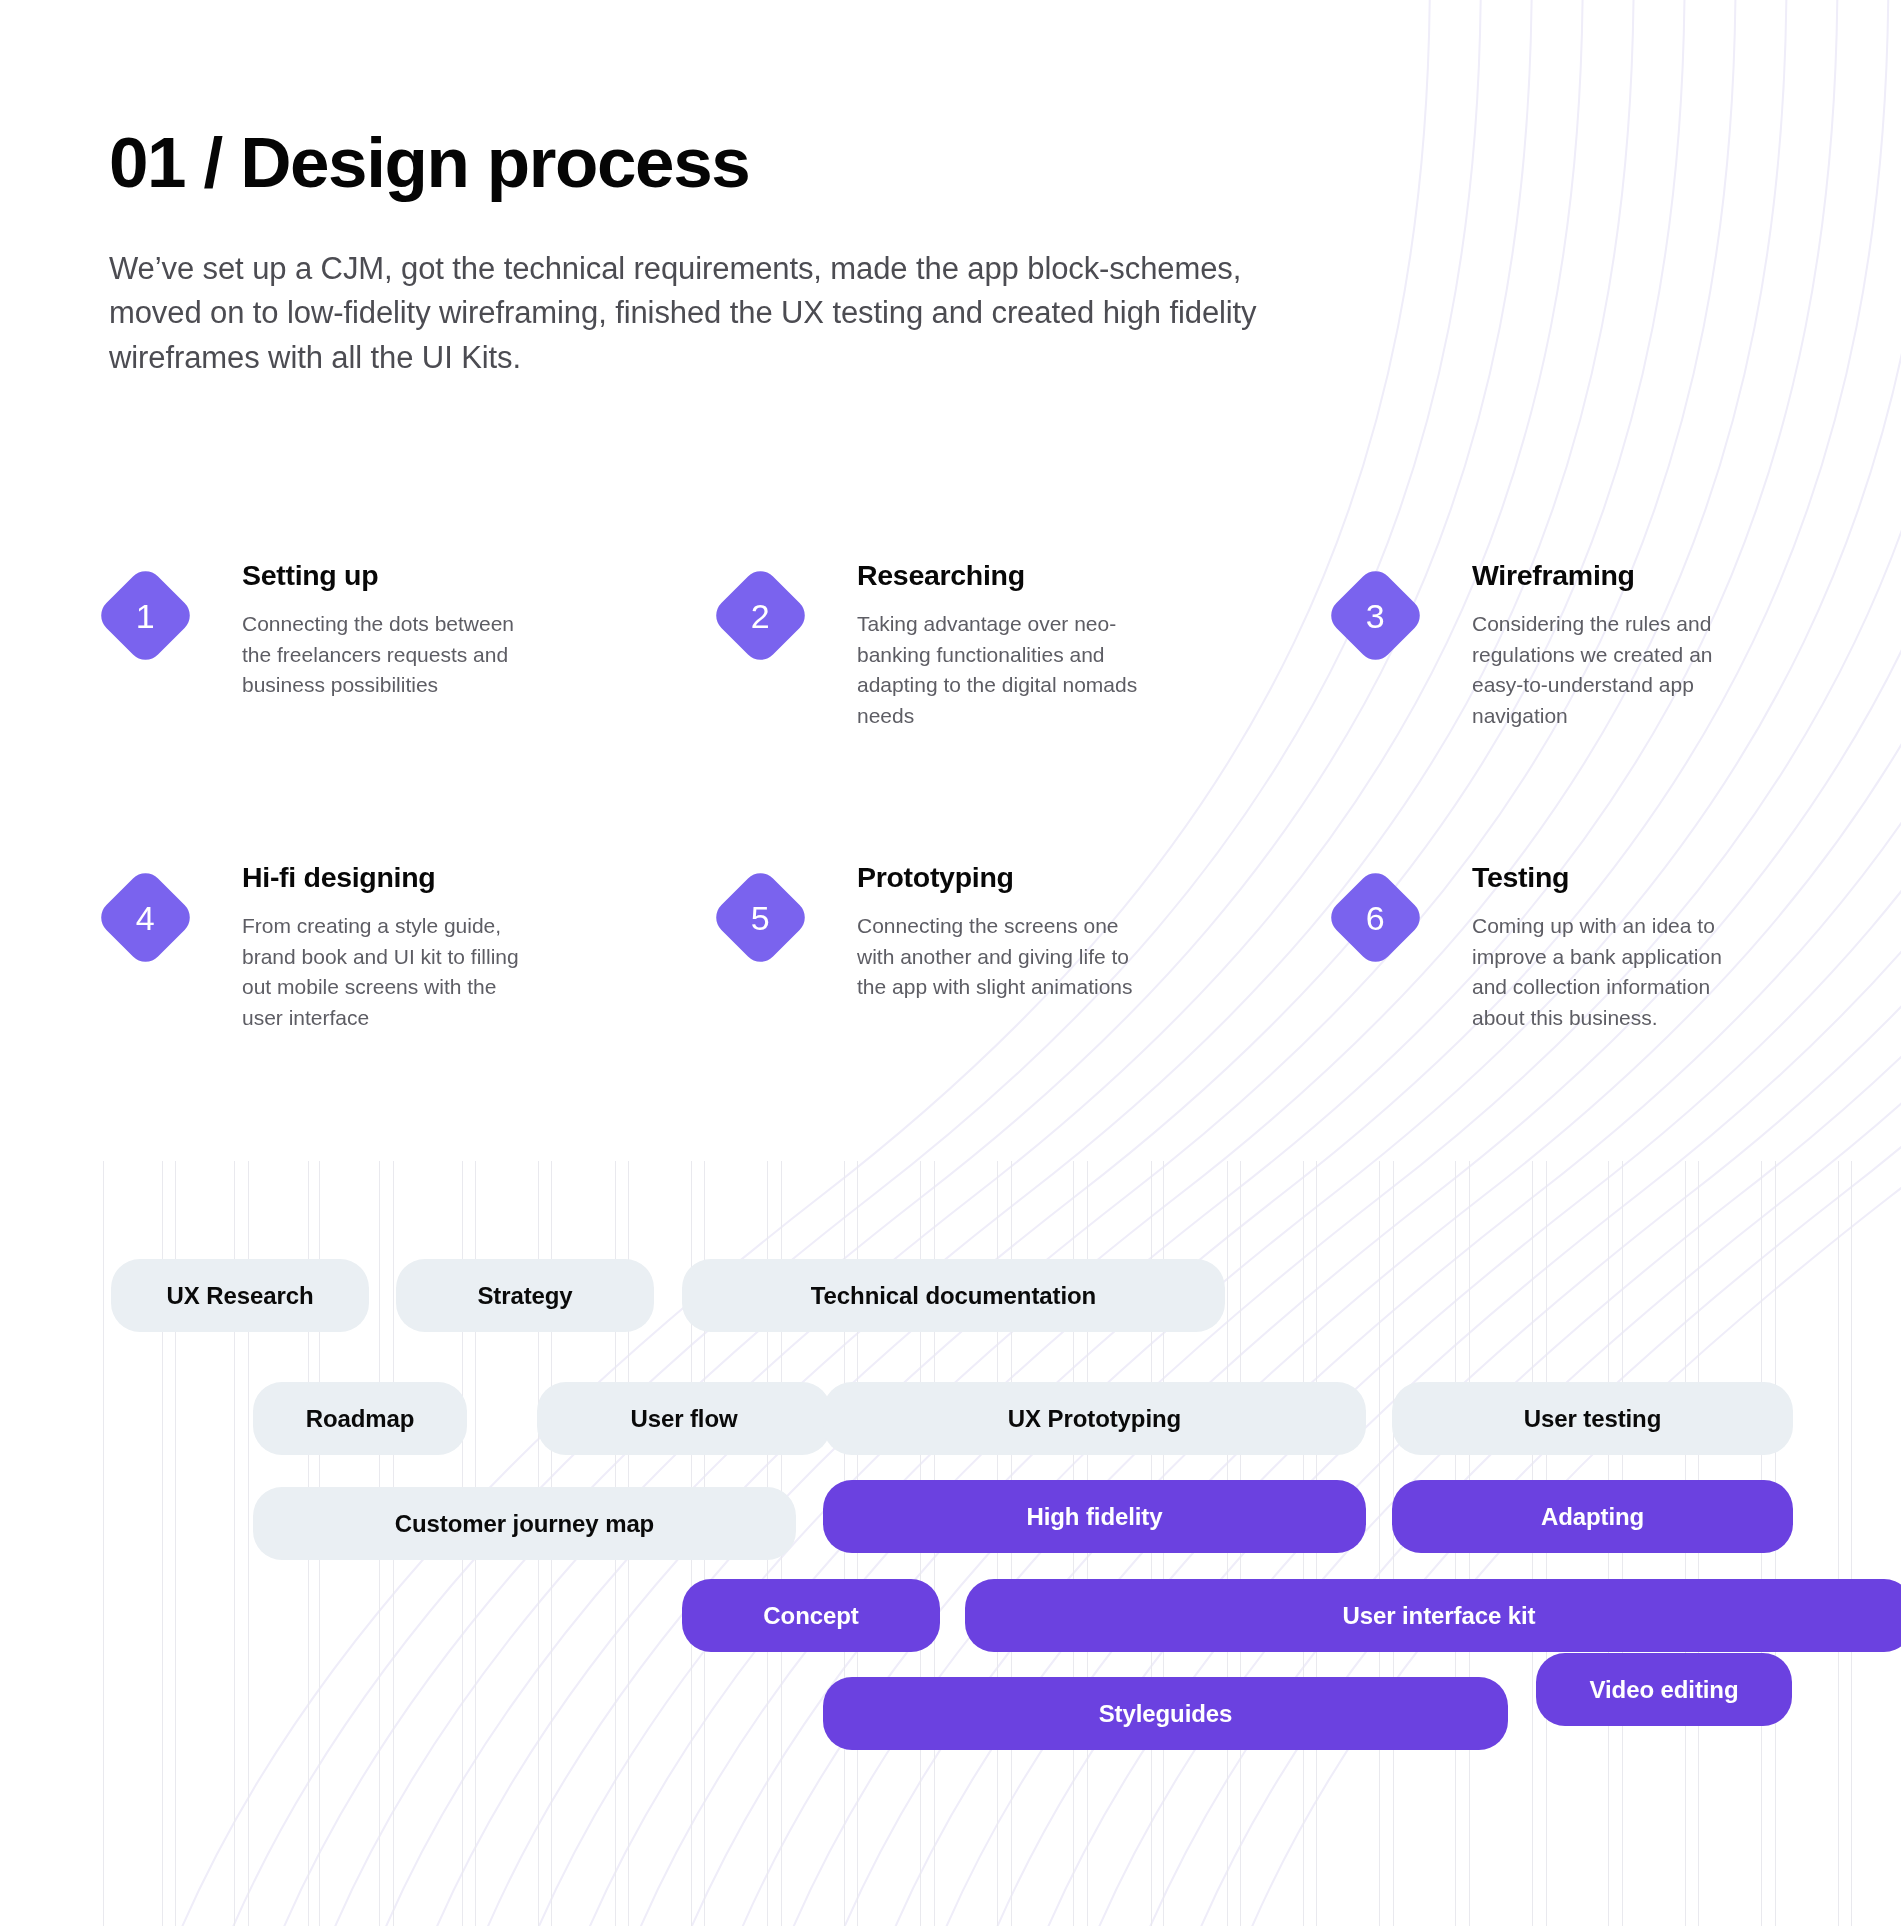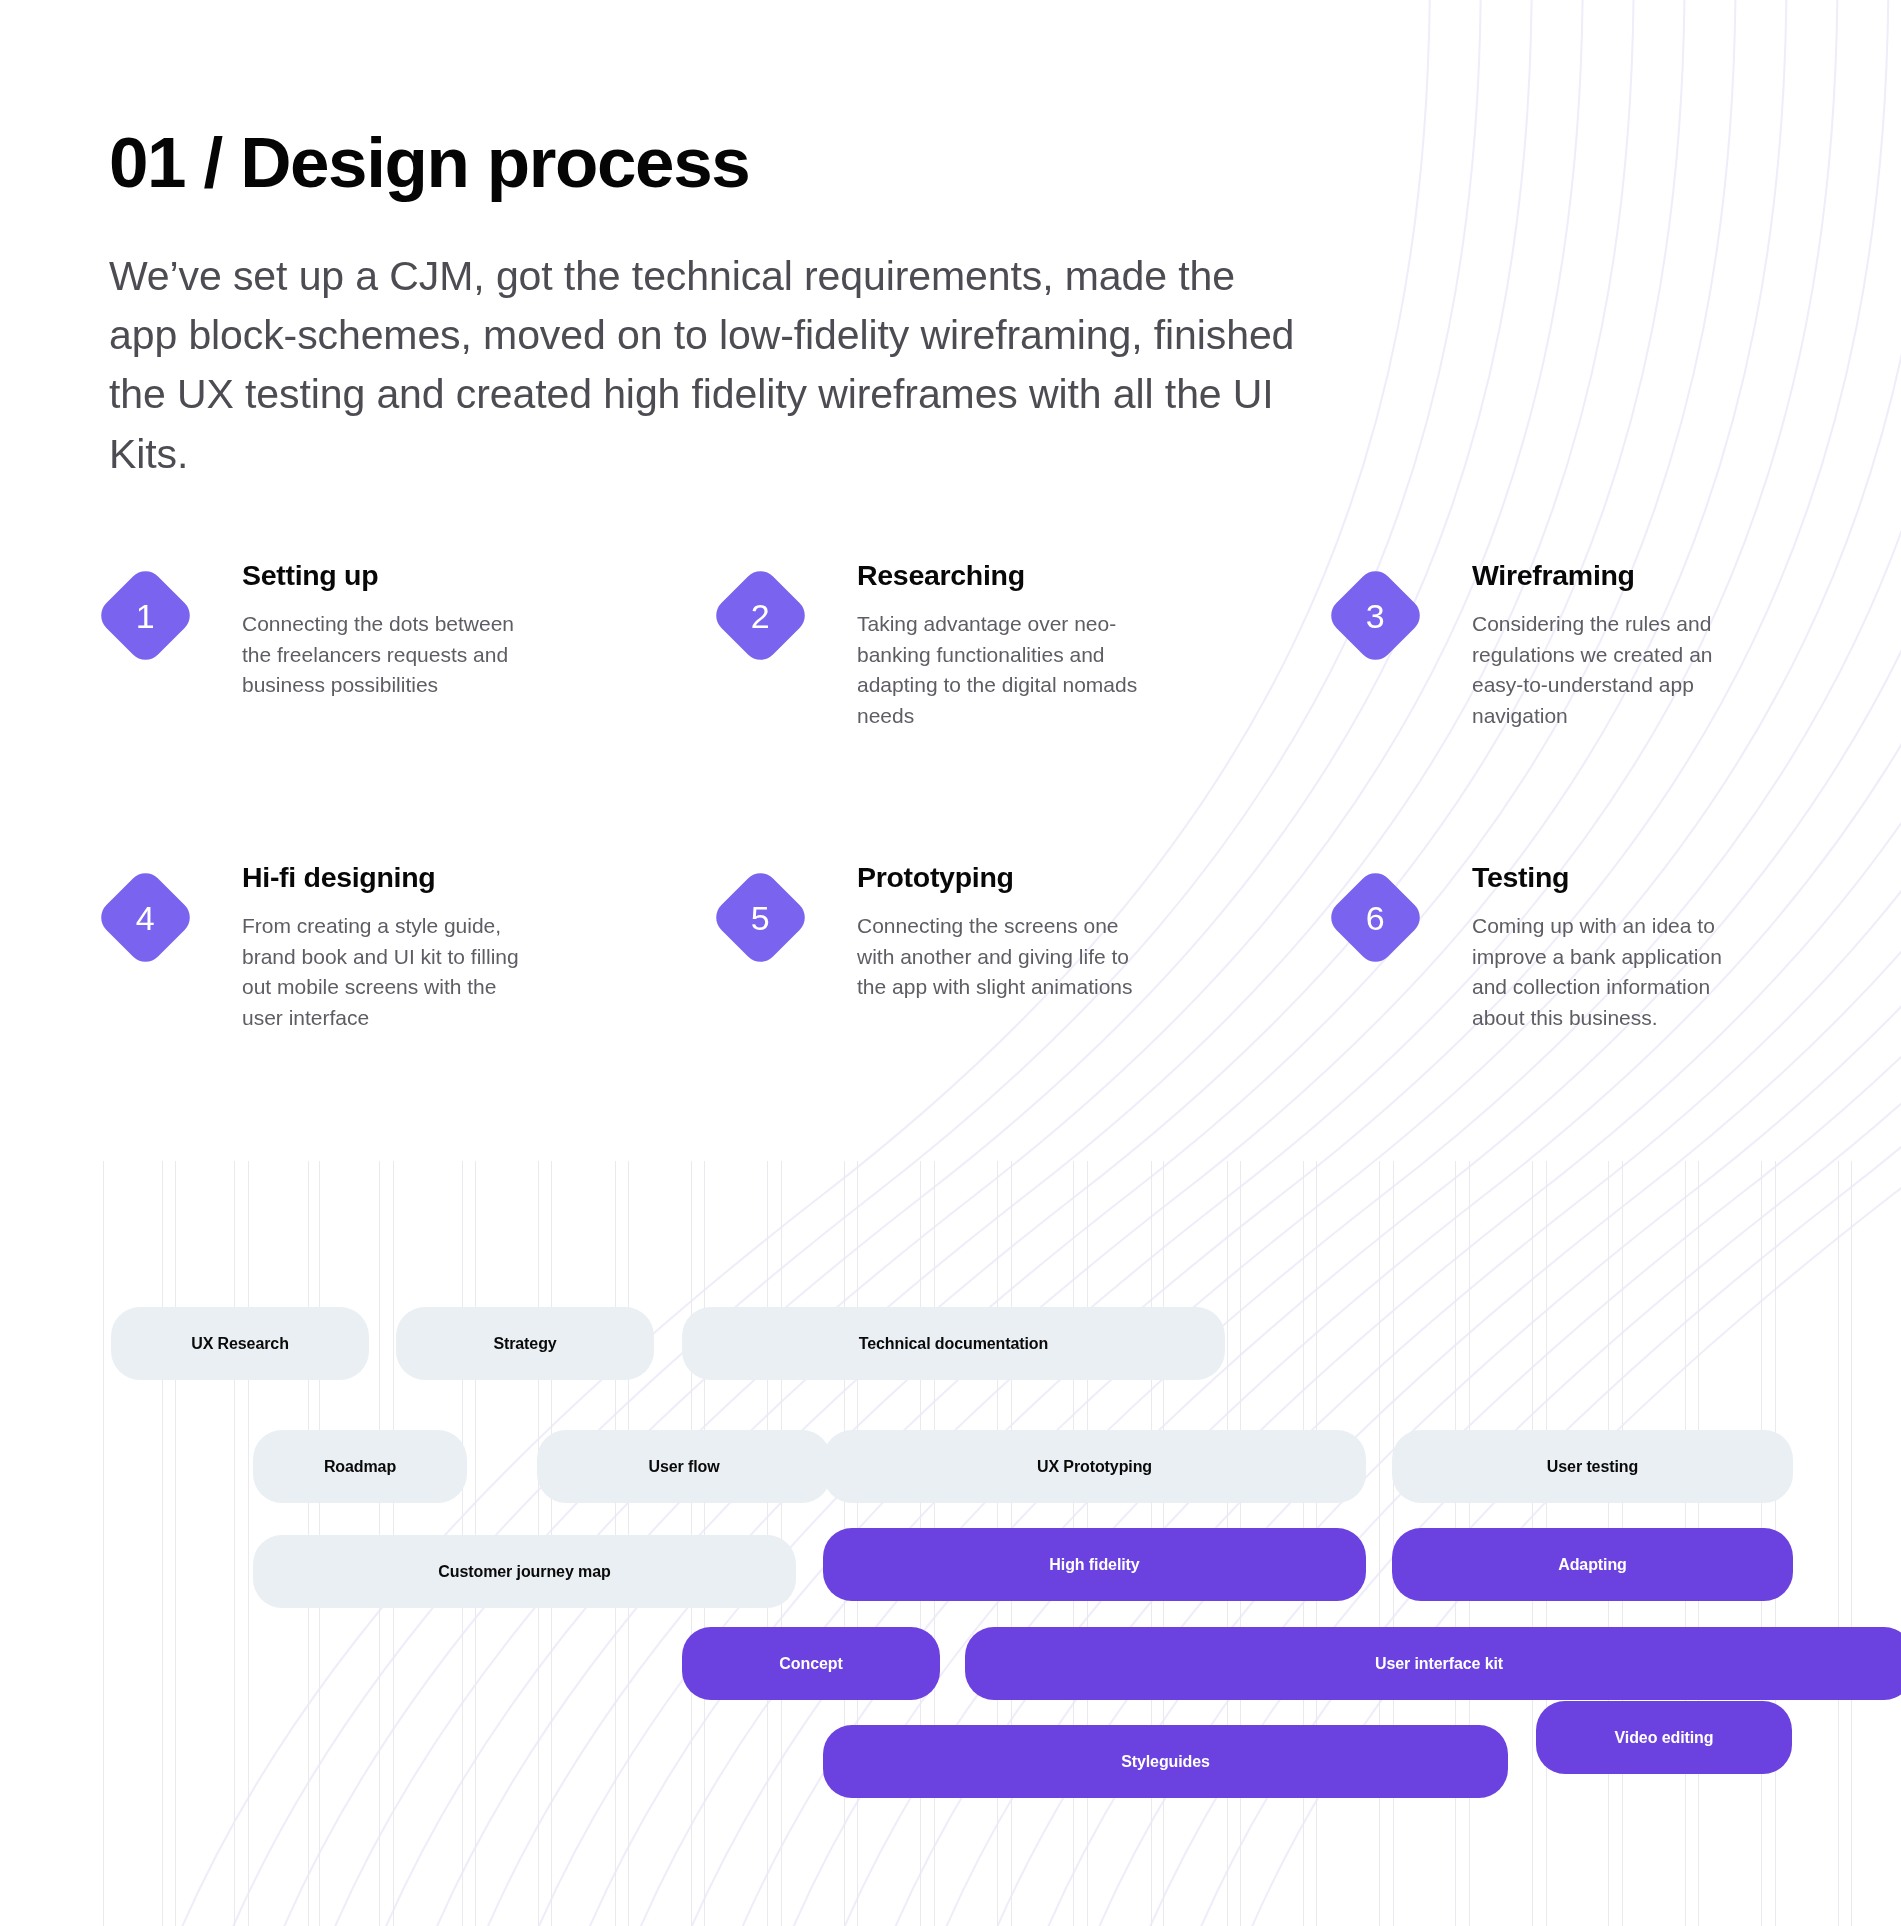--- a/index.html
+++ b/index.html
@@ -37,21 +37,21 @@
     font-size: 71px;
     font-weight: 700;
     letter-spacing: -1.4px;
     color: #050505;
     line-height: 1.05;
     white-space: nowrap;
   }
 
   #page-subtitle {
     margin-top: 46px;
-    font-size: 41px;
+    font-size: 31px;
     line-height: 1.45;
     color: #4c4c52;
     font-weight: 400;
     max-width: 1195px;
     letter-spacing: -0.1px;
   }
 
   
   #steps {
     position: absolute;
@@ -126,25 +126,24 @@
 
   #gantt-rows { position: absolute; inset: 0; }
 
   .gantt-bar {
     position: absolute;
     height: 73px;
     border-radius: 29px;
     display: flex;
     align-items: center;
     justify-content: center;
-    font-size: 16px;
+    font-size: 24px;
     font-weight: 700;
     letter-spacing: -0.1px;
     white-space: nowrap;
-    margin-top: 48px;
   }
 
   .gantt-bar.light { background: #eaeff3; color: #0a0a0a; }
   .gantt-bar.accent { background: #6b41e0; color: #ffffff; }
 </style>
 </head>
 <body>
 
 <div id="page">
 

